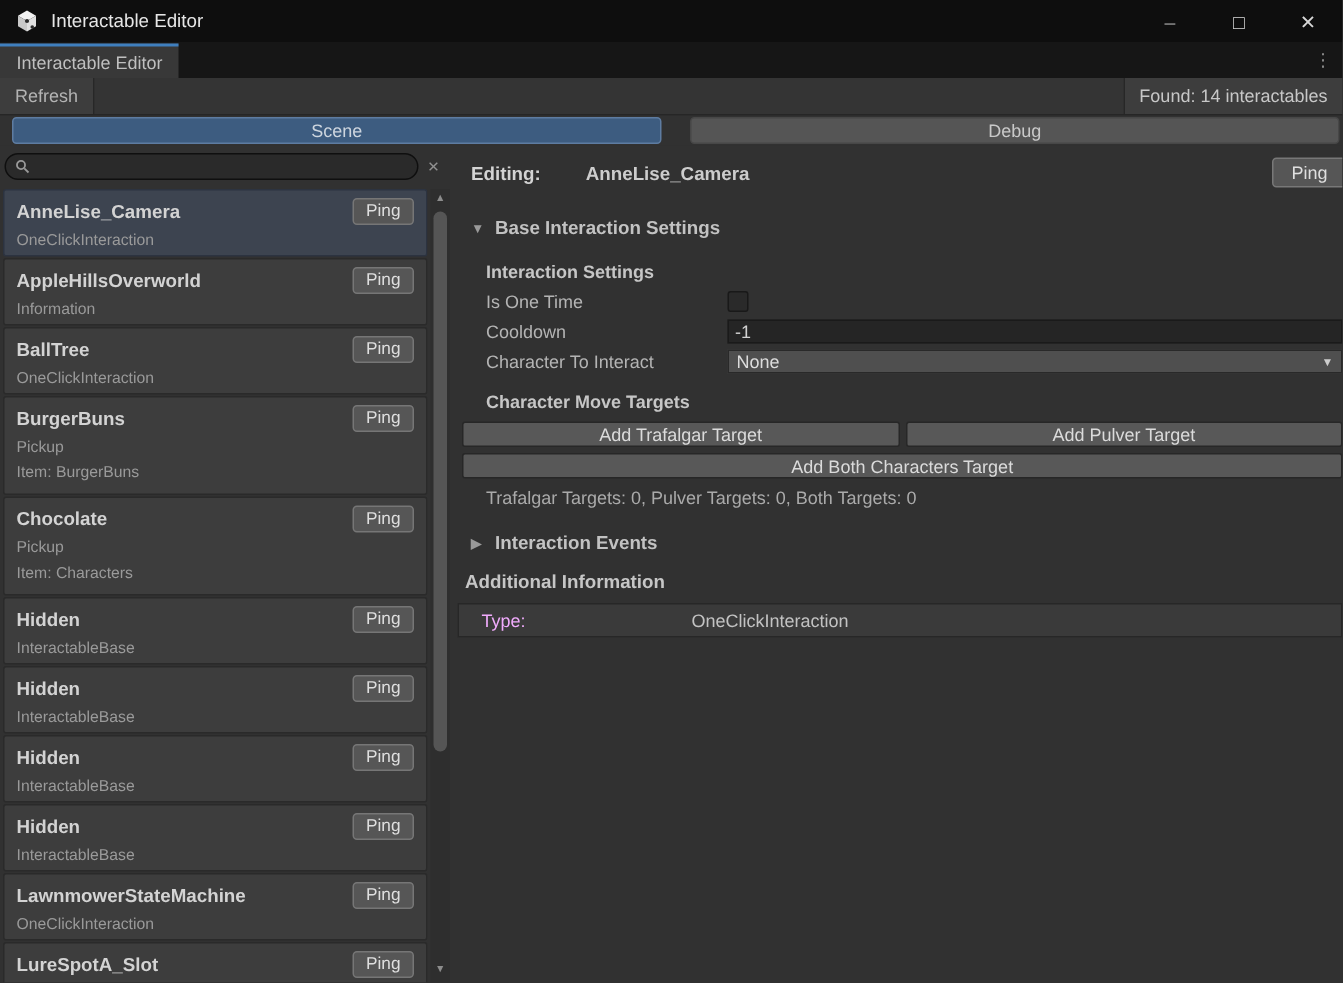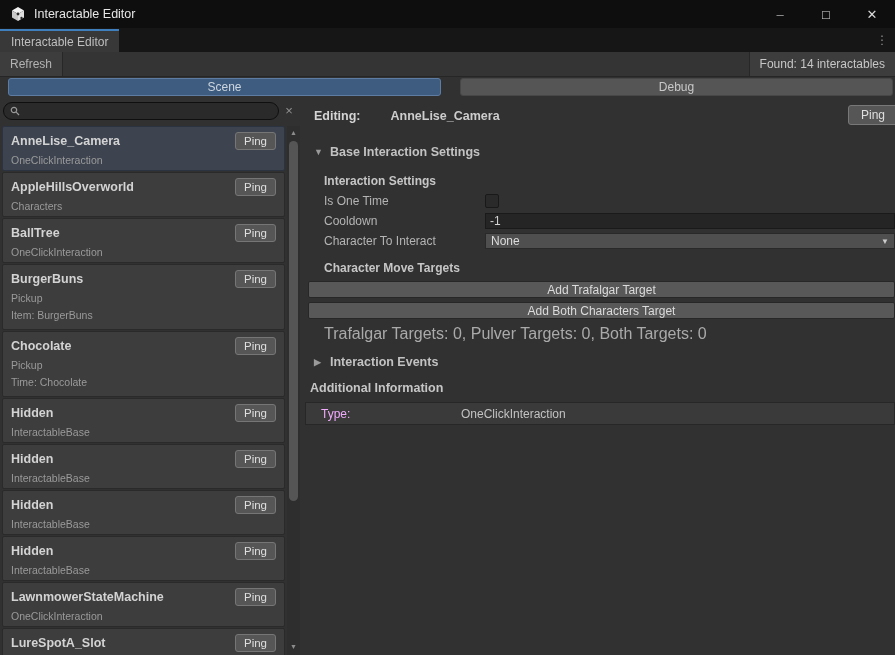--- a/index.html
+++ b/index.html
@@ -114,21 +114,21 @@
   .dropdown { flex:1; height:16px; background:#4f4f4f; border:1px solid #292929;
     color:#dcdcdc; display:flex; align-items:center; padding:0 5px; position:relative; }
   .dd-arrow { position:absolute; right:5px; font-size:8px; color:#cccccc; }
 
   .btn-row { display:flex; gap:4px; margin:5px 0 0 6px; }
   .btn-row.second { margin-top:4px; }
   .ubtn { flex:1; height:17px; background:#585858; border:1px solid #272727;
     border-radius:2px; color:#dbdbdb; font-size:12px; display:flex;
     align-items:center; justify-content:center;
     font-family:"Liberation Sans",sans-serif; }
-  .targets-summary { margin:6px 0 0 22px; height:15px; font-size:16px; color:#aaaaaa; }
+  .targets-summary { margin:6px 0 0 22px; height:15px; font-size:12px; color:#aaaaaa; }
 
   .add-h { margin:11px 0 0 8px; height:16px; font-weight:bold; font-size:12.5px;
     color:#c6c6c6; }
   .type-box { margin:5px 0 0 3px; height:23px; background:#3a3a3a;
     border:1px solid #272727; display:flex; align-items:center; font-size:12px; }
   .type-label { margin-left:15px; width:140px; color:#f0abfc; }
   .type-value { color:#c2c2c2; }
 </style>
 </head>
 <body>
@@ -188,21 +188,21 @@
     </div>
     <div class="card-sub">OneClickInteraction</div>
 
   </div>
 
   <div class="card">
     <div class="card-top">
       <span class="card-title">AppleHillsOverworld</span>
       <div class="ping-btn">Ping</div>
     </div>
-    <div class="card-sub">Characters</div>
+    <div class="card-sub">Information</div>
 
   </div>
 
   <div class="card">
     <div class="card-top">
       <span class="card-title">BallTree</span>
       <div class="ping-btn">Ping</div>
     </div>
     <div class="card-sub">OneClickInteraction</div>
 
@@ -216,21 +216,21 @@
     <div class="card-sub">Pickup</div>
     <div class="card-sub">Item: BurgerBuns</div>
   </div>
 
   <div class="card tall">
     <div class="card-top">
       <span class="card-title">Chocolate</span>
       <div class="ping-btn">Ping</div>
     </div>
     <div class="card-sub">Pickup</div>
-    <div class="card-sub">Time: Chocolate</div>
+    <div class="card-sub">Item: Characters</div>
   </div>
 
   <div class="card">
     <div class="card-top">
       <span class="card-title">Hidden</span>
       <div class="ping-btn">Ping</div>
     </div>
     <div class="card-sub">InteractableBase</div>
 
   </div>
@@ -317,20 +317,21 @@
       <div class="dropdown">
         <span>None</span>
         <span class="dd-arrow">▼</span>
       </div>
     </div>
 
     <div class="sec-h cmt">Character Move Targets</div>
 
     <div class="btn-row">
       <div class="ubtn">Add Trafalgar Target</div>
+      <div class="ubtn">Add Pulver Target</div>
     </div>
     <div class="btn-row second">
       <div class="ubtn">Add Both Characters Target</div>
     </div>
 
     <div class="targets-summary">Trafalgar Targets: 0, Pulver Targets: 0, Both Targets: 0</div>
 
     <div class="foldout events">
       <span class="tri">▶</span>
       <span>Interaction Events</span>

